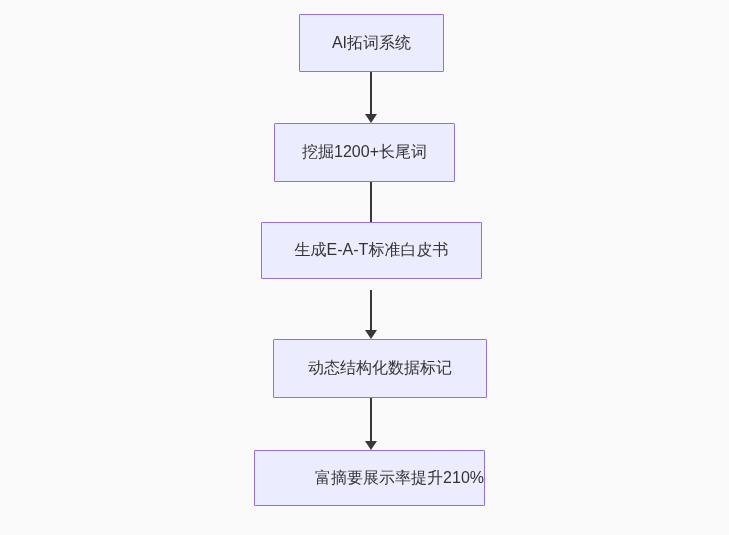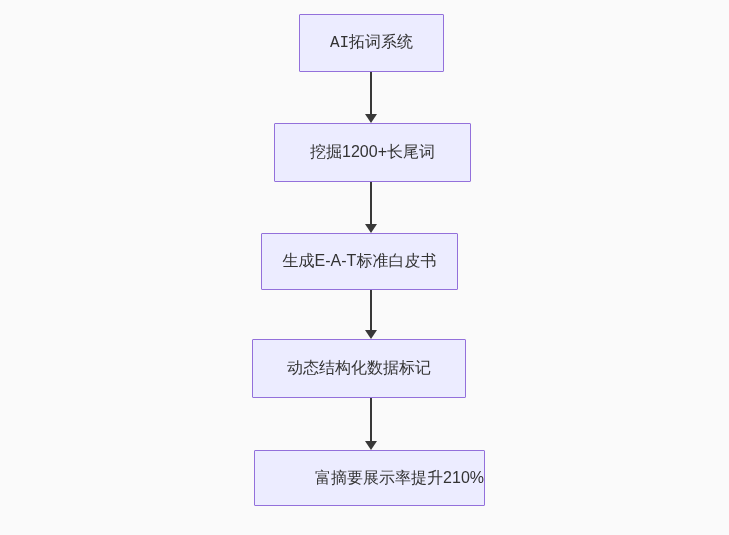--- a/index.html
+++ b/index.html
@@ -27,24 +27,24 @@
     border-radius: 1px;
     color: #333333;
     font-size: 16px;
     line-height: 1.3;
     display: flex;
     align-items: center;
     justify-content: center;
     text-align: center;
     white-space: nowrap;
   }
-  #node-0 { left: 299px; top: 14px;  width: 145px; height: 58px; font-family: Liberation Mono, monospace; }
-  #node-1 { left: 274px; top: 123px; width: 197px; height: 59px; }
-  #node-2 { left: 261px; top: 233px; width: 197px; height: 57px; text-align: center; }
-  #node-3 { left: 252px; top: 339px; width: 214px; height: 59px; }
+  #node-0 { left: 299px; top: 14px;  width: 145px; height: 58px; }
+  #node-1 { left: 274px; top: 123px; width: 181px; height: 59px; }
+  #node-2 { left: 261px; top: 222px; width: 221px; height: 57px; text-align: center; }
+  #node-3 { left: 273px; top: 339px; width: 214px; height: 59px; }
   #node-4 { left: 254px; top: 450px; width: 231px; height: 56px; justify-content: flex-end; }
 
   .arrow {
     position: absolute;
     left: 364px;
     width: 14px;
   }
   #arrow-0 { top: 72px;  height: 51px; }
   #arrow-1 { top: 182px; height: 51px; }
   #arrow-2 { top: 290px; height: 49px; }

